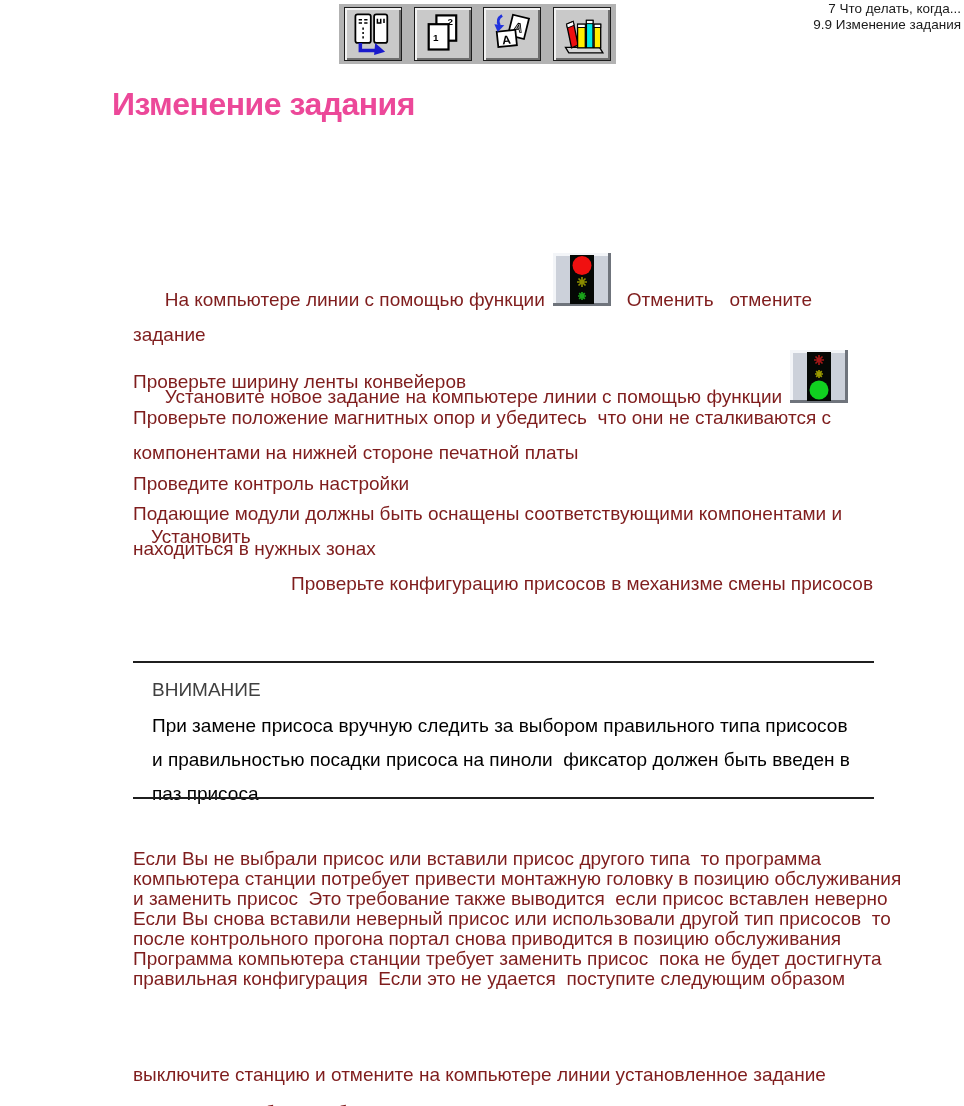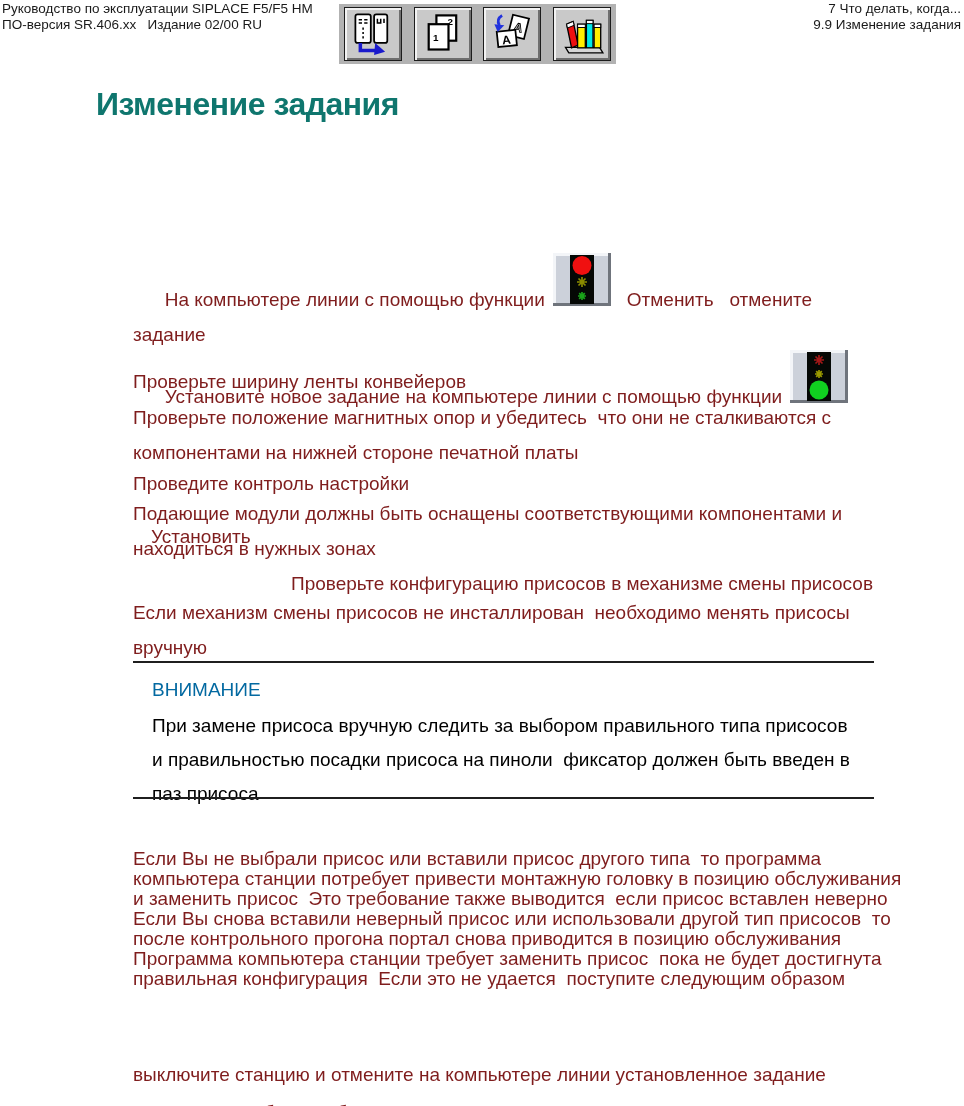--- a/index.html
+++ b/index.html
@@ -16,51 +16,47 @@
     background:#b2b2b2;display:flex;align-items:center;justify-content:space-between;
     padding:0 5px;box-sizing:border-box;
   }
   .tb-btn{
     width:58px;height:54px;padding:0;margin:0;background:#c9c9c9;cursor:pointer;
     border:1px solid #1c1c1c;
     box-shadow:inset 2px 2px 0 #f2f2f2, inset -2px -2px 0 #6e6e6e;
     display:flex;align-items:center;justify-content:center;
   }
   .title{
-    position:absolute;left:96px;top:86px;margin:0;
-    font-size:32px;font-weight:700;letter-spacing:-0.5px;color:#0f766e;
+    position:absolute;left:112px;top:86px;margin:0;
+    font-size:32px;font-weight:700;letter-spacing:-0.5px;color:#ec4899;
   }
   .body-text{position:absolute;left:133px;width:740px;font-size:19px;line-height:35px;color:#7f1d1d;white-space:pre-wrap;}
   .step1{top:148px;}
   .step2{top:245px;}
   .step-line{white-space:pre-wrap;}
   .indent{padding-left:18px;line-height:35px;}
   .tl{display:inline-block;margin:0 16px 0 8px;vertical-align:baseline;}
   .tl svg{display:block;}
   .p0{top:345px;} .p1{top:381px;} .p2{top:447px;} .p3{top:477px;} .p4{top:547px;text-align:right;} .p5{top:576px;}
   .attention{
     position:absolute;left:133px;top:661px;width:741px;
     border-top:2px solid #1f1f1f;padding:14px 0 0 19px;box-sizing:border-box;
   }
-  .att-title{font-size:19px;line-height:26px;color:#0369a1;}
+  .att-title{font-size:19px;line-height:26px;color:#404040;}
   .att-body{font-size:19px;line-height:34px;width:700px;margin-top:6px;color:#000000;white-space:pre-wrap;}
   .rule2{position:absolute;left:133px;top:797px;width:741px;border-top:2px solid #1f1f1f;}
   .closing{top:830px;width:770px;line-height:20px;}
   .fs1{top:1041px;line-height:29px;}
   .fs2{top:1079px;line-height:29px;}
 </style>
 </head>
 <body>
 
 <div class="page">
 
-  <div class="hdr hdr-left">
-    <div>Руководство по эксплуатации SIPLACE F5/F5 HM</div>
-    <div>ПО-версия SR.406.xx   Издание 02/00 RU</div>
-  </div>
   <div class="hdr hdr-right">
     <div>7 Что делать, когда...</div>
     <div>9.9 Изменение задания</div>
   </div>
 
   <div class="toolbar">
     <button class="tb-btn" title="">
       <span>
         <svg width="46" height="44" viewBox="0 0 40 40">
           <rect x="4" y="3" width="14" height="26" rx="2" fill="#fff" stroke="#000" stroke-width="1.6"></rect>
@@ -153,21 +149,20 @@
       </svg></span>
     </div>
     <div class="step-line indent">Установить</div>
   </div>
 
   <p class="body-text p0">Проверьте ширину ленты конвейеров</p>
   <p class="body-text p1">Проверьте положение магнитных опор и убедитесь  что они не сталкиваются с компонентами на нижней стороне печатной платы</p>
   <p class="body-text p2">Проведите контроль настройки</p>
   <p class="body-text p3">Подающие модули должны быть оснащены соответствующими компонентами и находиться в нужных зонах</p>
   <p class="body-text p4">Проверьте конфигурацию присосов в механизме смены присосов</p>
-  <p class="body-text p5">Если механизм смены присосов не инсталлирован  необходимо менять присосы вручную</p>
 
   <div class="attention">
     <div class="att-title">ВНИМАНИЕ</div>
     <div class="att-body">При замене присоса вручную следить за выбором правильного типа присосов и правильностью посадки присоса на пиноли  фиксатор должен быть введен в паз присоса</div>
   </div>
   <div class="rule2"></div>
 
   <p class="body-text closing">Если Вы не выбрали присос или вставили присос другого типа  то программа компьютера станции потребует привести монтажную головку в позицию обслуживания и заменить присос  Это требование также выводится  если присос вставлен неверно Если Вы снова вставили неверный присос или использовали другой тип присосов  то после контрольного прогона портал снова приводится в позицию обслуживания Программа компьютера станции требует заменить присос  пока не будет достигнута правильная конфигурация  Если это не удается  поступите следующим образом</p>
 
   <p class="body-text fs1">выключите станцию и отмените на компьютере линии установленное задание</p>

